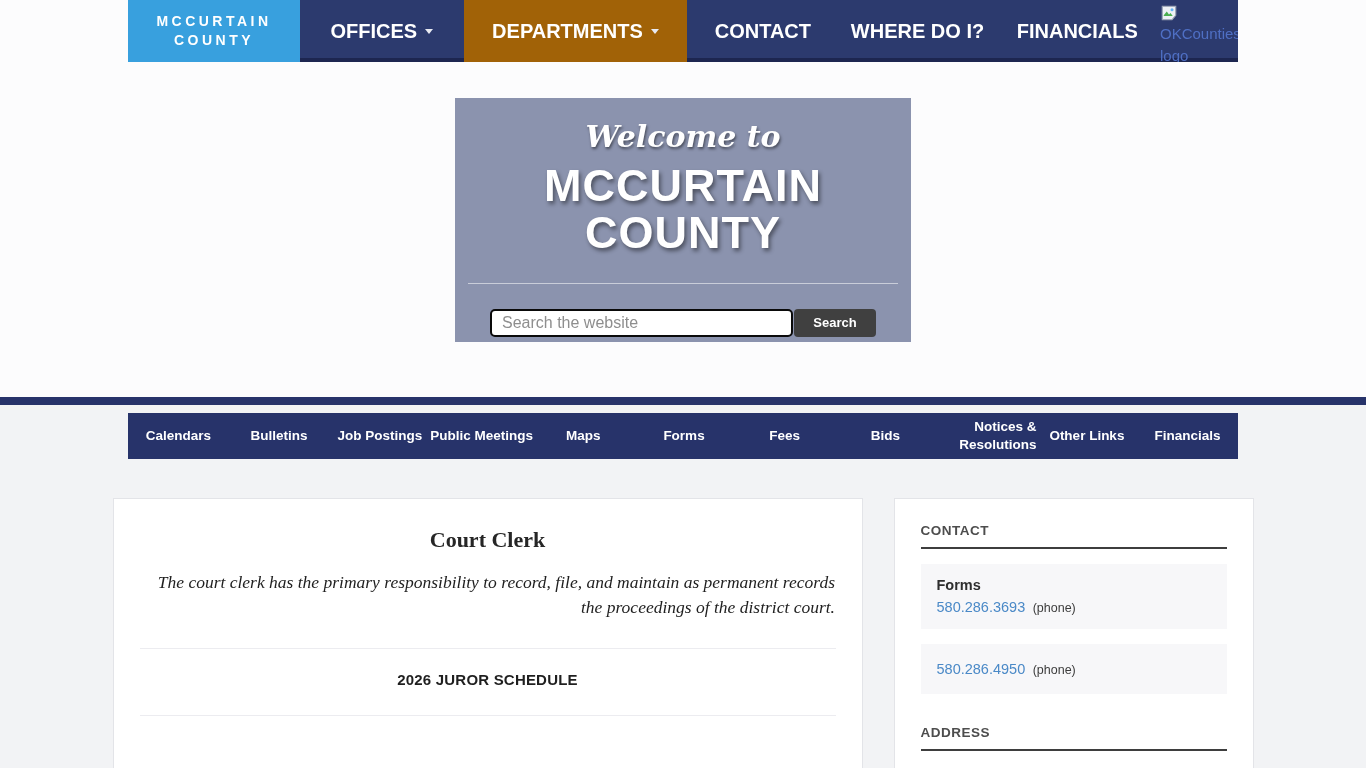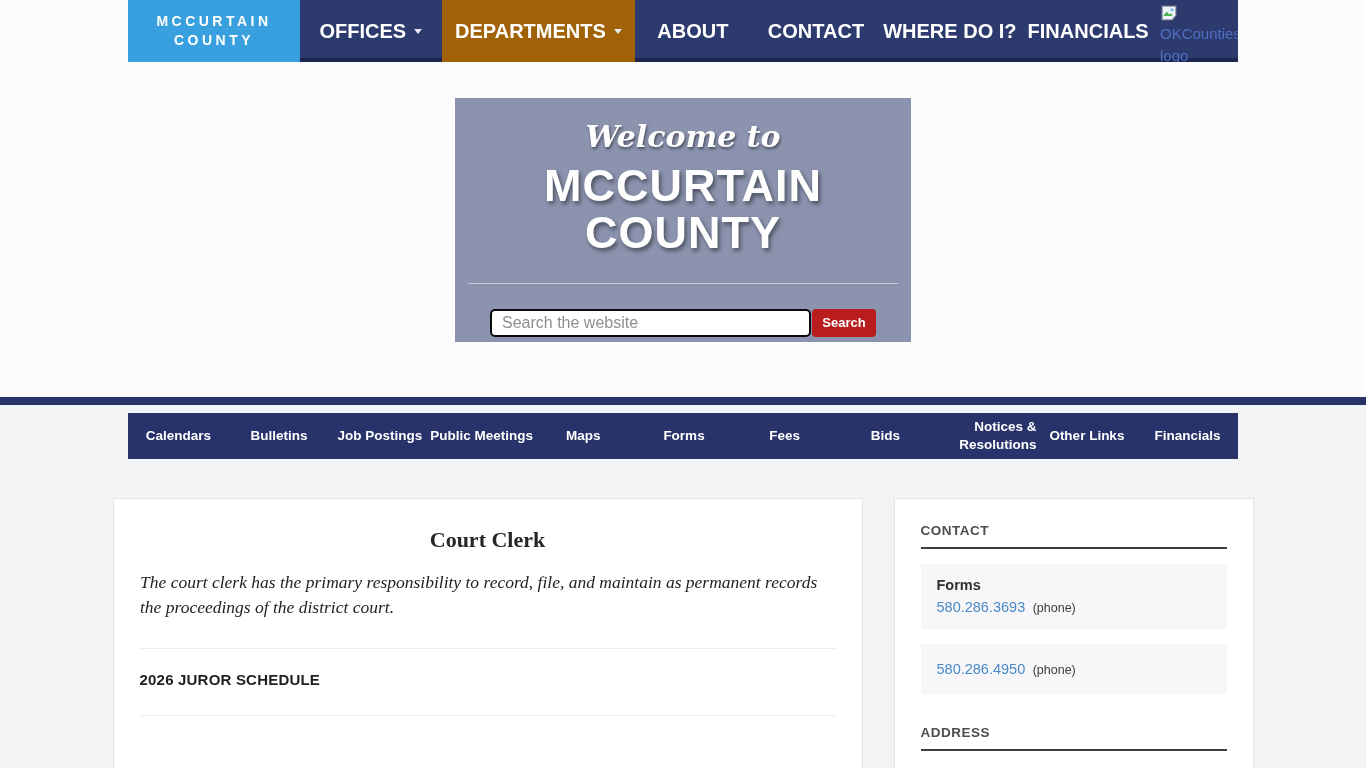--- a/index.html
+++ b/index.html
@@ -34,21 +34,21 @@
   .hero-welcome { font-family: "DejaVu Serif", serif; font-style: italic; font-weight: bold;
                   color: #fff; font-size: 30px; padding-top: 21px;
                   text-shadow: 1px 2px 3px rgba(0,0,0,.5); }
   .hero-title { font-size: 45px; font-weight: bold; color: #fff; line-height: 1.05;
                 letter-spacing: 1px; margin-top: 8px; text-shadow: 2px 3px 4px rgba(0,0,0,.45); }
   .hero-divider { border: none; border-top: 1px solid #c9cdd9; margin: 26px 13px 0; }
   .search-row { display: flex; width: 386px; margin: 25px auto 0; }
   .search-input { flex: 1; height: 28px; border: 2px solid #0a0a0a; border-radius: 5px;
                   padding: 0 10px; font-size: 16px; outline: none; font-family: "Liberation Sans", sans-serif; }
   .search-input::placeholder { color: #8e8e8e; }
-  .search-btn { width: 64px; height: 28px; background: #b91c1c; color: #fff; border: none;
+  .search-btn { width: 82px; height: 28px; background: #404040; color: #fff; border: none;
                 border-radius: 4px; margin-left: 1px; font-weight: bold; font-size: 13px;
                 cursor: pointer; font-family: "Liberation Sans", sans-serif; }
   .hero-spacer { height: 55px; }
 
   
   .stripe { height: 8px; background: #27336a; }
   .subnav { width: 1110px; margin: 8px auto; background: #27336a; height: 46px;
             display: flex; align-items: center; }
   .subnav-item { flex: 1; text-align: center; color: #fff; font-weight: bold; font-size: 13.5px;
                  line-height: 1.35; cursor: pointer; white-space: nowrap; }
@@ -56,24 +56,24 @@
   .subnav-item.wrap span { display: inline-block; max-width: 92px; }
 
   
   .content { width: 1141px; margin: 0 auto; padding-top: 31px; display: flex; gap: 31px;
              align-items: flex-start; }
   .card { background: #fff; border: 1px solid #e3e4e8; }
   .main-card { width: 750px; padding: 24px 26px; height: 340px; }
   .main-title { font-family: "Liberation Serif", serif; font-weight: bold; font-size: 22px;
                 text-align: center; color: #262626; margin: 4px 0 0; }
   .main-desc { font-family: "Liberation Serif", serif; font-style: italic; font-size: 17.5px;
-               text-align: left; color: #1f1f1f; line-height: 1.45; margin: 17px auto 8px;
+               text-align: right; color: #1f1f1f; line-height: 1.45; margin: 17px auto 8px;
                max-width: 695px; }
   .divider { border: none; border-top: 1px solid #ececf0; margin: 27px 0 0; }
-  .section-heading { font-size: 15px; font-weight: bold; text-align: left; color: #1f1f1f;
+  .section-heading { font-size: 15px; font-weight: bold; text-align: center; color: #1f1f1f;
                      margin: 22px 0 0; letter-spacing: .2px; }
 
   .sidebar-card { width: 360px; padding: 24px 26px; height: 340px; }
   .side-heading { font-size: 13.5px; font-weight: bold; color: #4d4d4d; letter-spacing: .5px;
                   padding-bottom: 9px; border-bottom: 2px solid #3e3e3e; }
   .info-box { background: #f7f7f9; padding: 13px 16px; margin-top: 15px; }
   .info-box.tall { padding: 16px 16px; }
   .info-label { font-weight: bold; font-size: 14.5px; color: #2e2e2e; margin-bottom: 5px; }
   .phone-link { color: #4a89c7; font-size: 14.5px; text-decoration: none; cursor: pointer; }
   .phone-suffix { color: #3c3c3c; font-size: 12.5px; margin-left: 3px; }
@@ -90,23 +90,20 @@
       <span>COUNTY</span>
     </div>
     <div class="menu">
       <div class="menu-item mi-offices">
         <span>OFFICES</span>
         <span class="caret"></span>
       </div>
       <div class="menu-item mi-departments">
         <span>DEPARTMENTS</span>
         <span class="caret"></span>
-      </div>
-      <div class="menu-item mi-about">
-        <span>ABOUT</span>
       </div>
       <div class="menu-item mi-contact">
         <span>CONTACT</span>
       </div>
       <div class="menu-item mi-wheredoi">
         <span>WHERE DO I?</span>
       </div>
       <div class="menu-item mi-financials">
         <span>FINANCIALS</span>
       </div>

